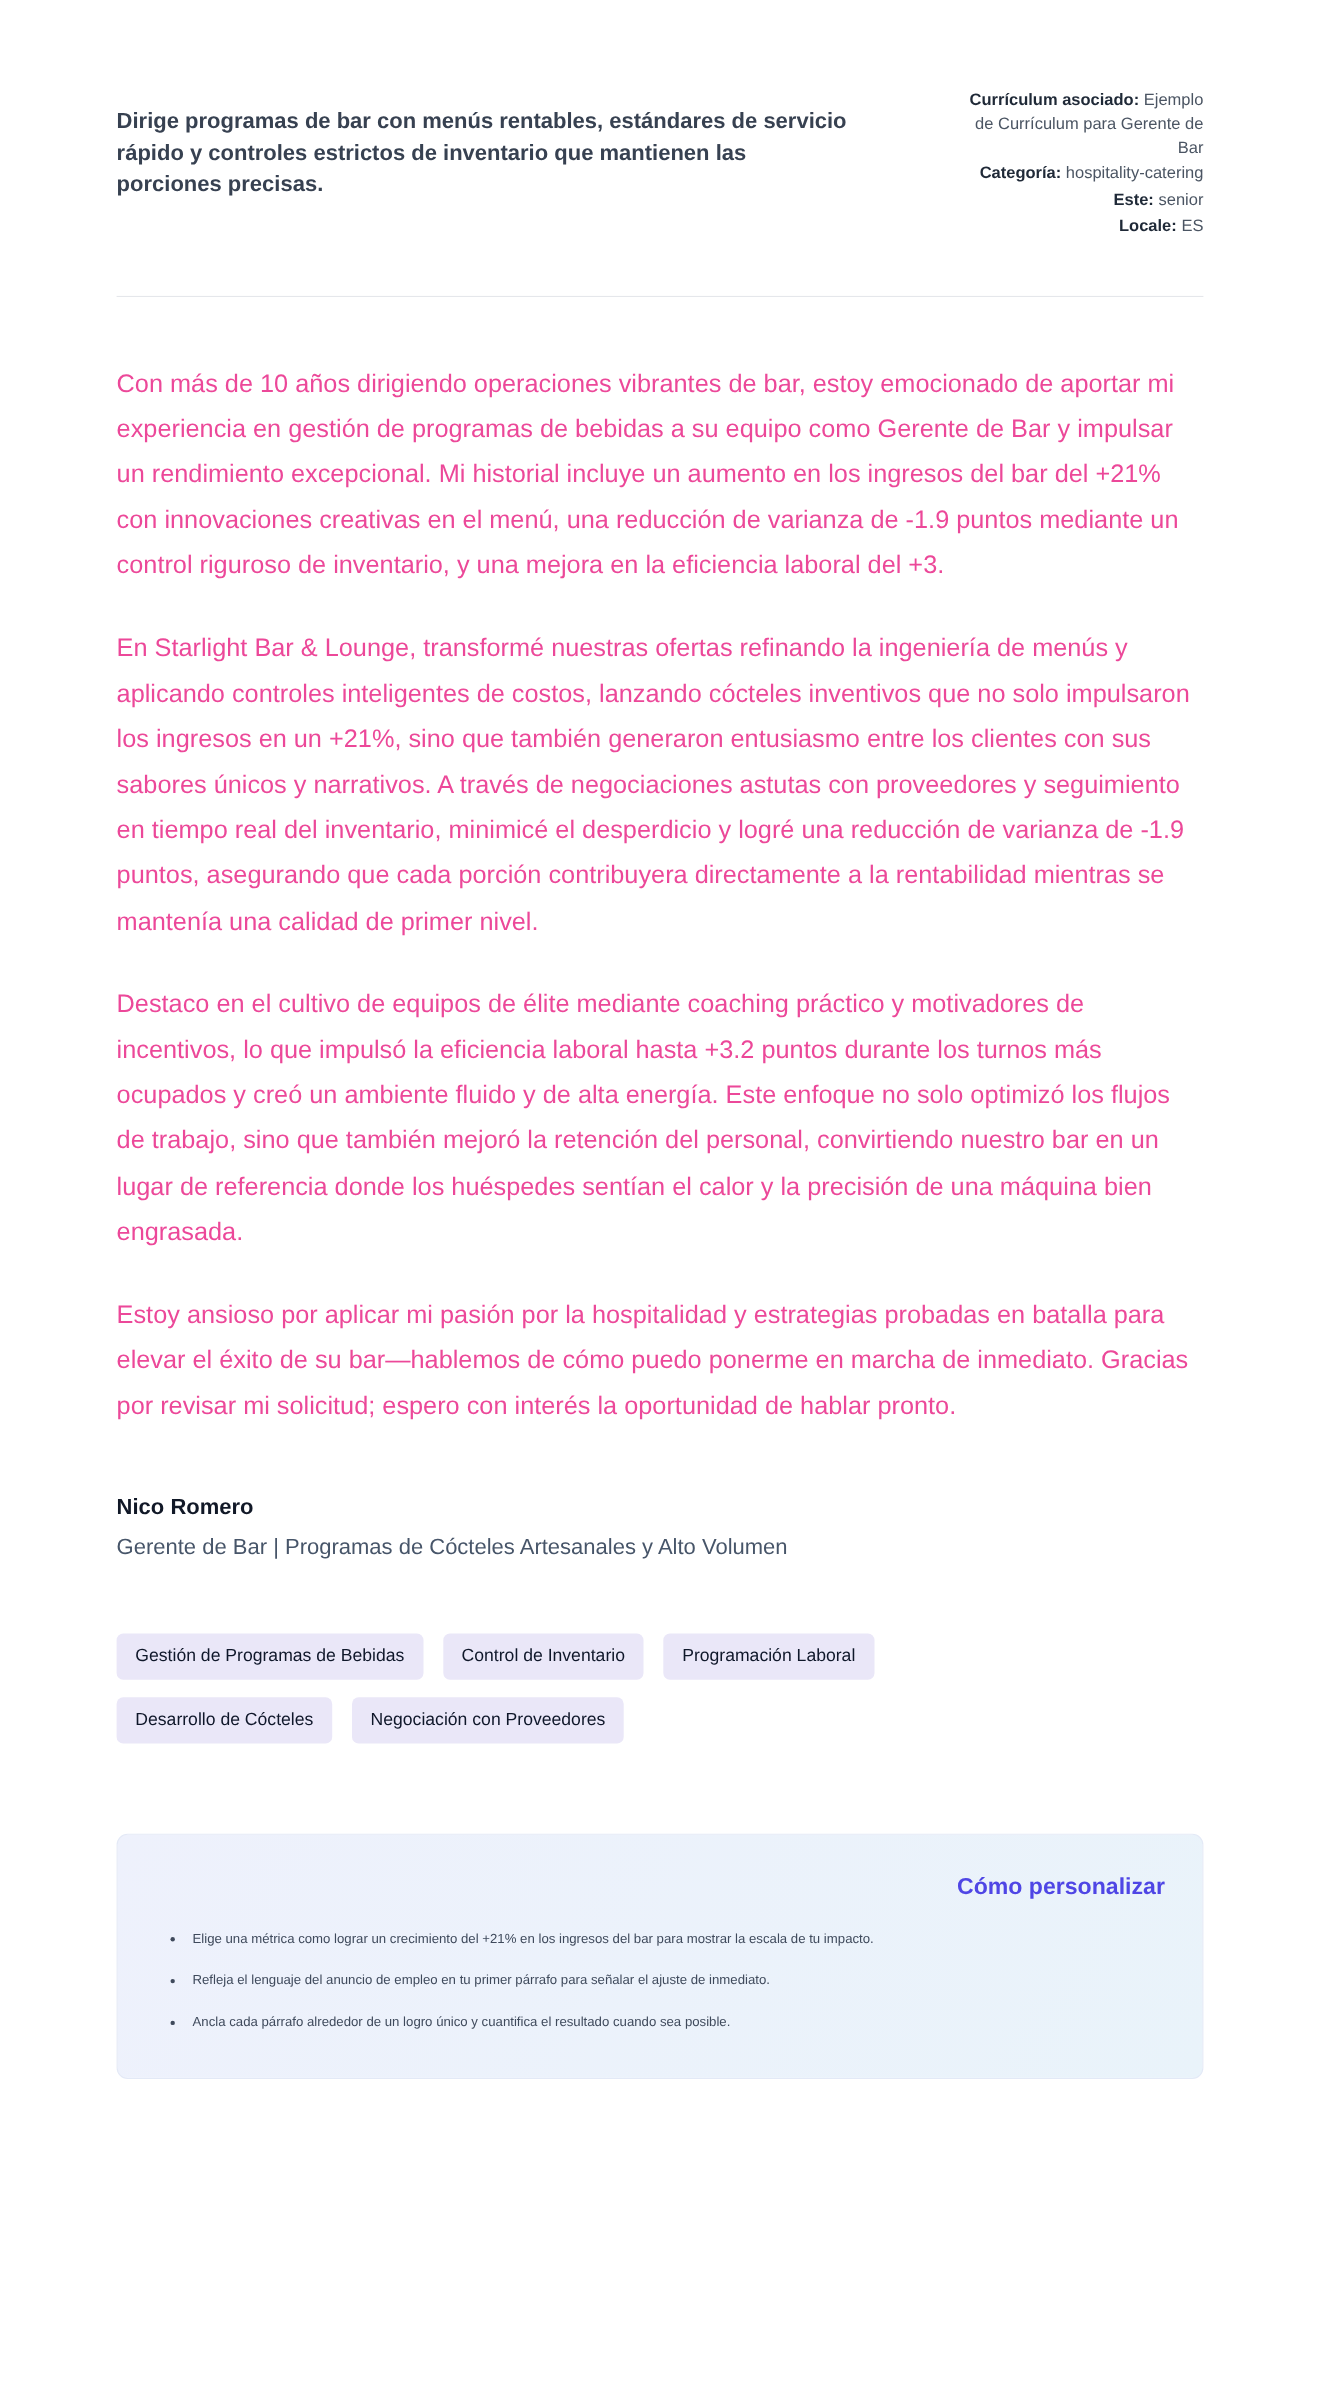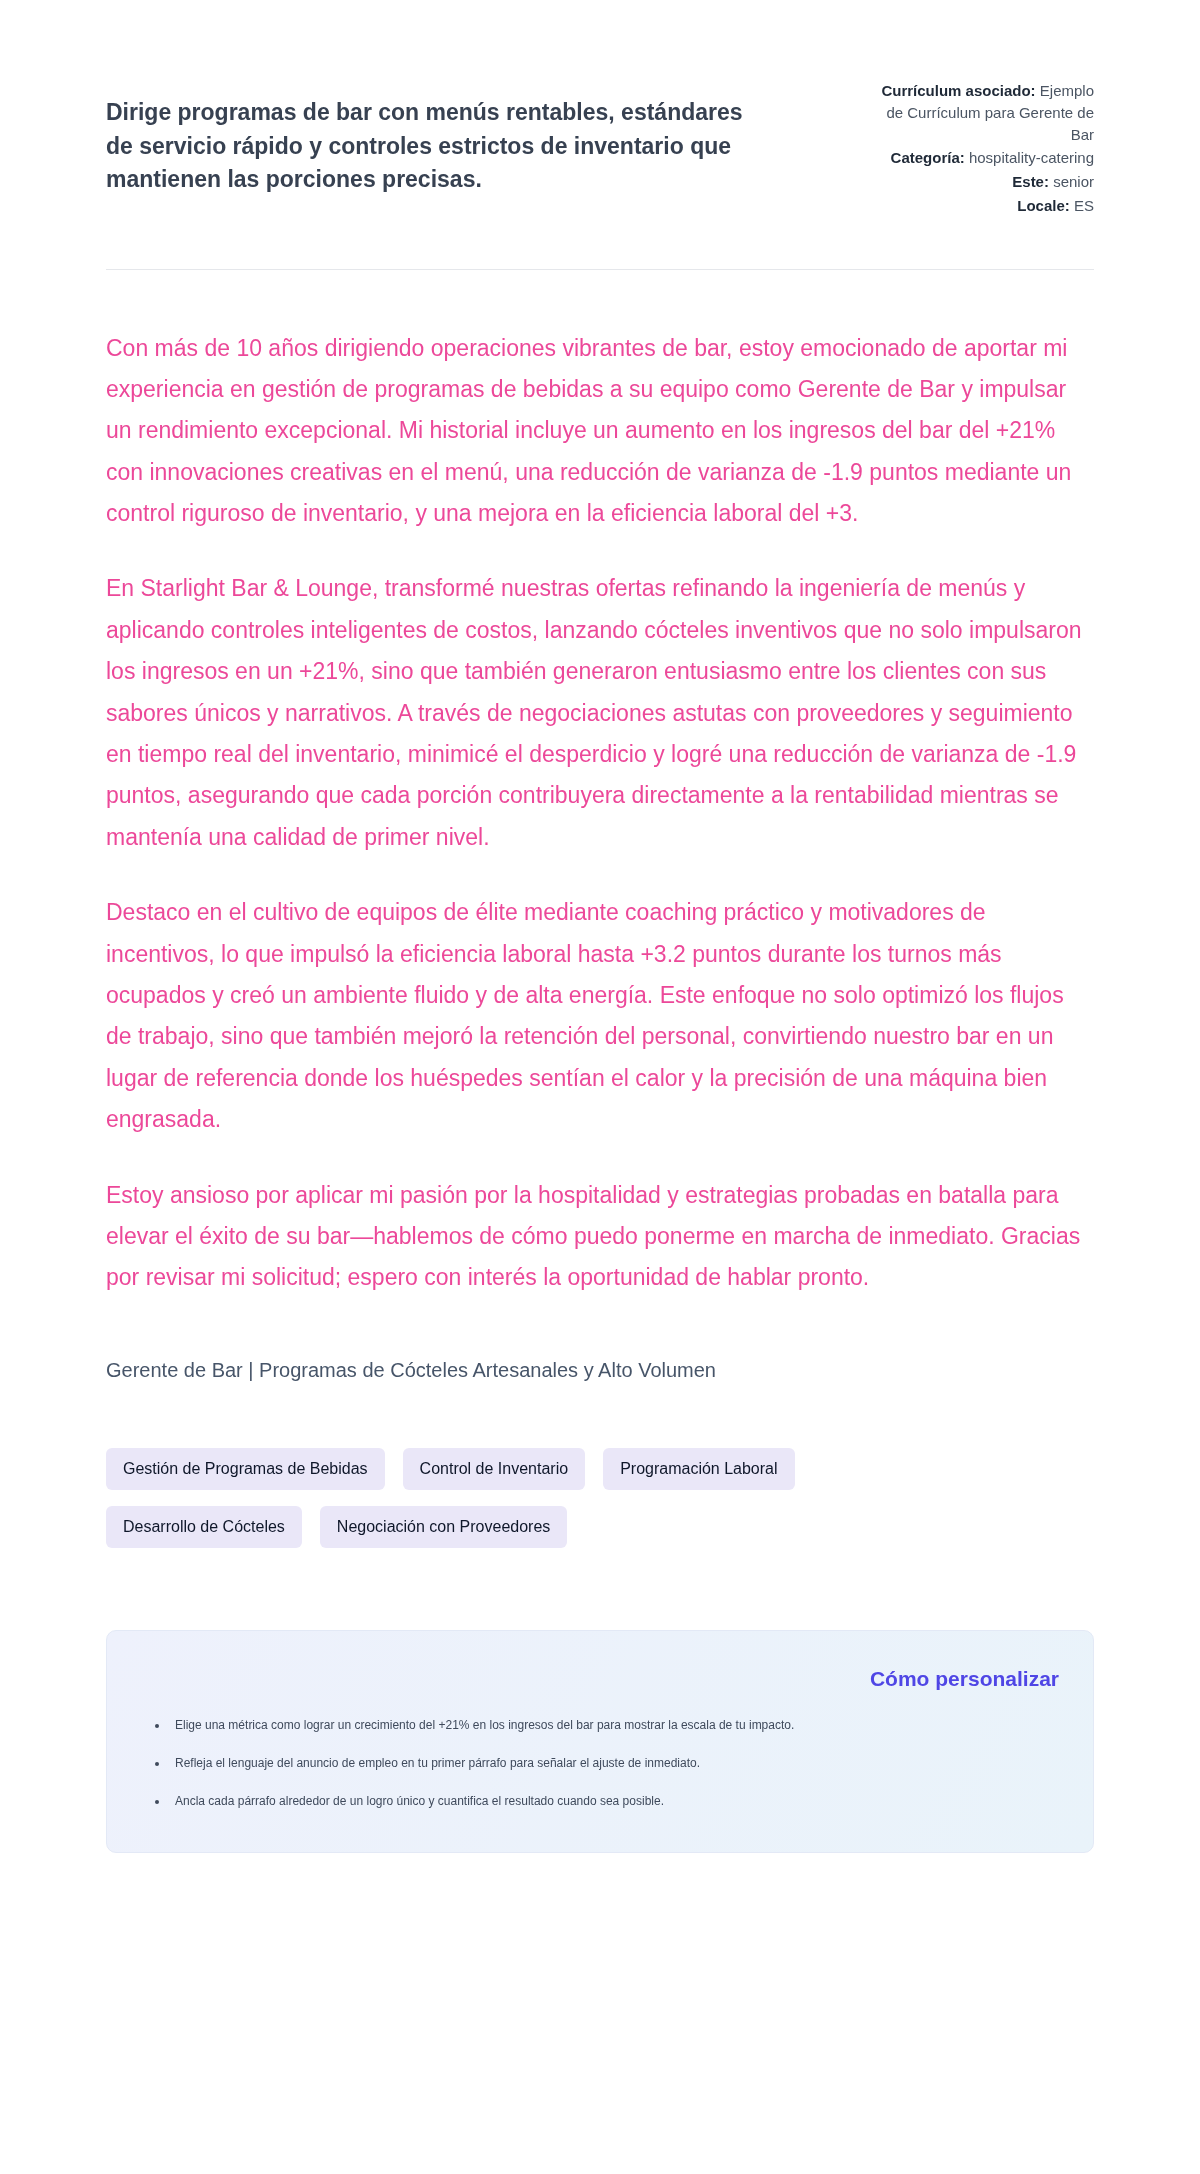--- a/index.html
+++ b/index.html
@@ -26,21 +26,21 @@
   .header-left { max-width: 665px; }
   .page-title {
     color: #4f46e5;
     font-size: 38px;
     font-weight: 700;
     line-height: 1.24;
     letter-spacing: 0.2px;
   }
   .page-subtitle {
     margin-top: 20px;
-    font-size: 23px;
+    font-size: 20px;
     font-weight: 700;
     color: #374151;
     line-height: 1.46;
   }
   .meta-panel {
     flex: 0 0 218px;
     width: 218px;
     text-align: right;
     font-size: 15px;
     line-height: 1.45;
@@ -147,20 +147,21 @@
 
   <hr class="divider">
 
   <section class="letter">
     <p class="letter-paragraph">Con más de 10 años dirigiendo operaciones vibrantes de bar, estoy emocionado de aportar mi experiencia en gestión de programas de bebidas a su equipo como Gerente de Bar y impulsar un rendimiento excepcional. Mi historial incluye un aumento en los ingresos del bar del +21% con innovaciones creativas en el menú, una reducción de varianza de -1.9 puntos mediante un control riguroso de inventario, y una mejora en la eficiencia laboral del +3.</p>
     <p class="letter-paragraph">En Starlight Bar &amp; Lounge, transformé nuestras ofertas refinando la ingeniería de menús y aplicando controles inteligentes de costos, lanzando cócteles inventivos que no solo impulsaron los ingresos en un +21%, sino que también generaron entusiasmo entre los clientes con sus sabores únicos y narrativos. A través de negociaciones astutas con proveedores y seguimiento en tiempo real del inventario, minimicé el desperdicio y logré una reducción de varianza de -1.9 puntos, asegurando que cada porción contribuyera directamente a la rentabilidad mientras se mantenía una calidad de primer nivel.</p>
     <p class="letter-paragraph">Destaco en el cultivo de equipos de élite mediante coaching práctico y motivadores de incentivos, lo que impulsó la eficiencia laboral hasta +3.2 puntos durante los turnos más ocupados y creó un ambiente fluido y de alta energía. Este enfoque no solo optimizó los flujos de trabajo, sino que también mejoró la retención del personal, convirtiendo nuestro bar en un lugar de referencia donde los huéspedes sentían el calor y la precisión de una máquina bien engrasada.</p>
     <p class="letter-paragraph">Estoy ansioso por aplicar mi pasión por la hospitalidad y estrategias probadas en batalla para elevar el éxito de su bar—hablemos de cómo puedo ponerme en marcha de inmediato. Gracias por revisar mi solicitud; espero con interés la oportunidad de hablar pronto.</p>
 
     <div class="signature">
+      <p class="signature-name">Nico Romero</p>
       <p class="signature-role">Gerente de Bar | Programas de Cócteles Artesanales y Alto Volumen</p>
     </div>
   </section>
 
   <div class="skill-tags">
     <span class="skill-tag">Gestión de Programas de Bebidas</span>
     <span class="skill-tag">Control de Inventario</span>
     <span class="skill-tag">Programación Laboral</span>
     <span class="skill-tag">Desarrollo de Cócteles</span>
     <span class="skill-tag">Negociación con Proveedores</span>

